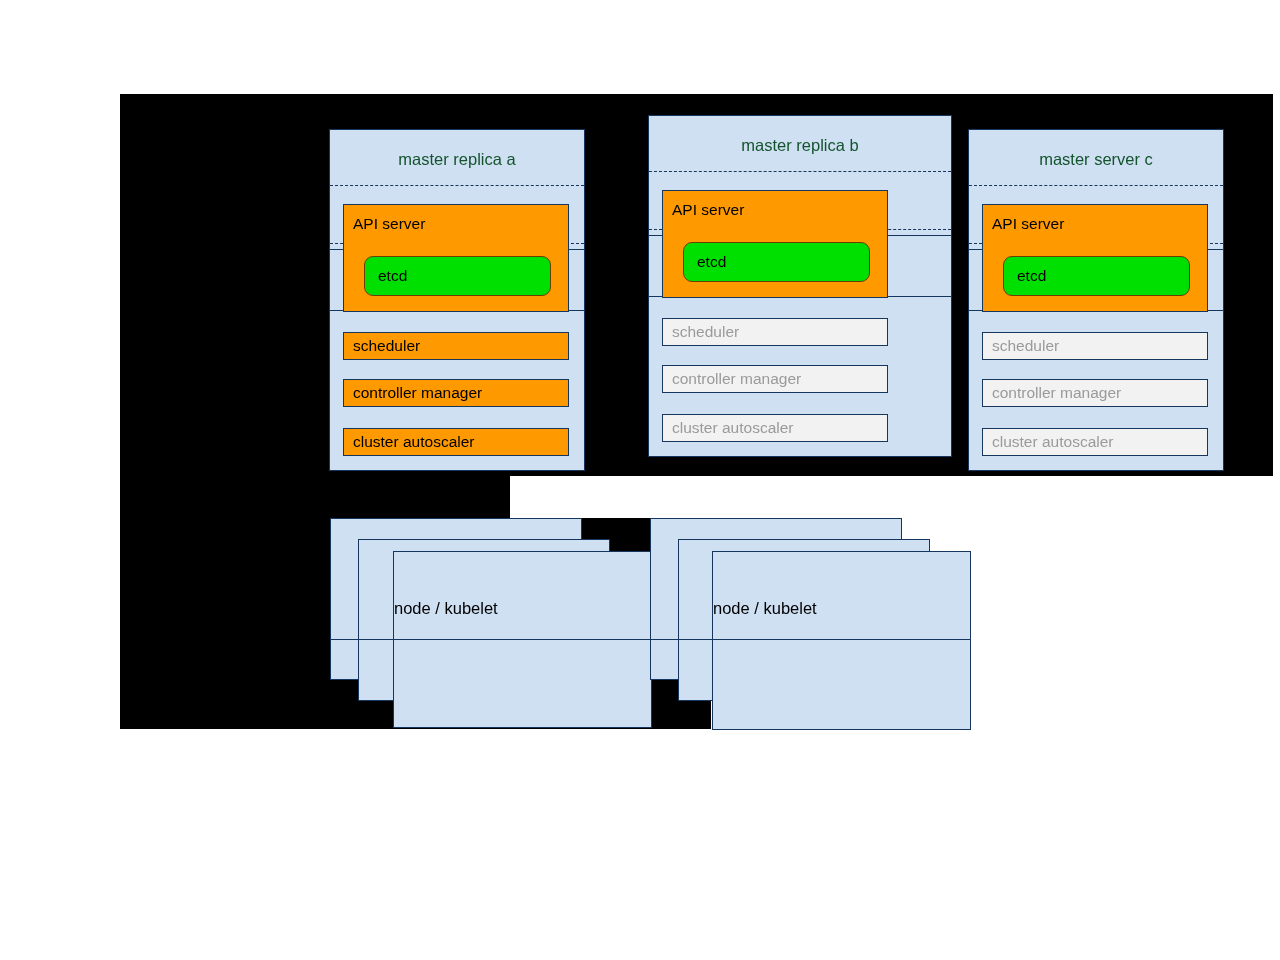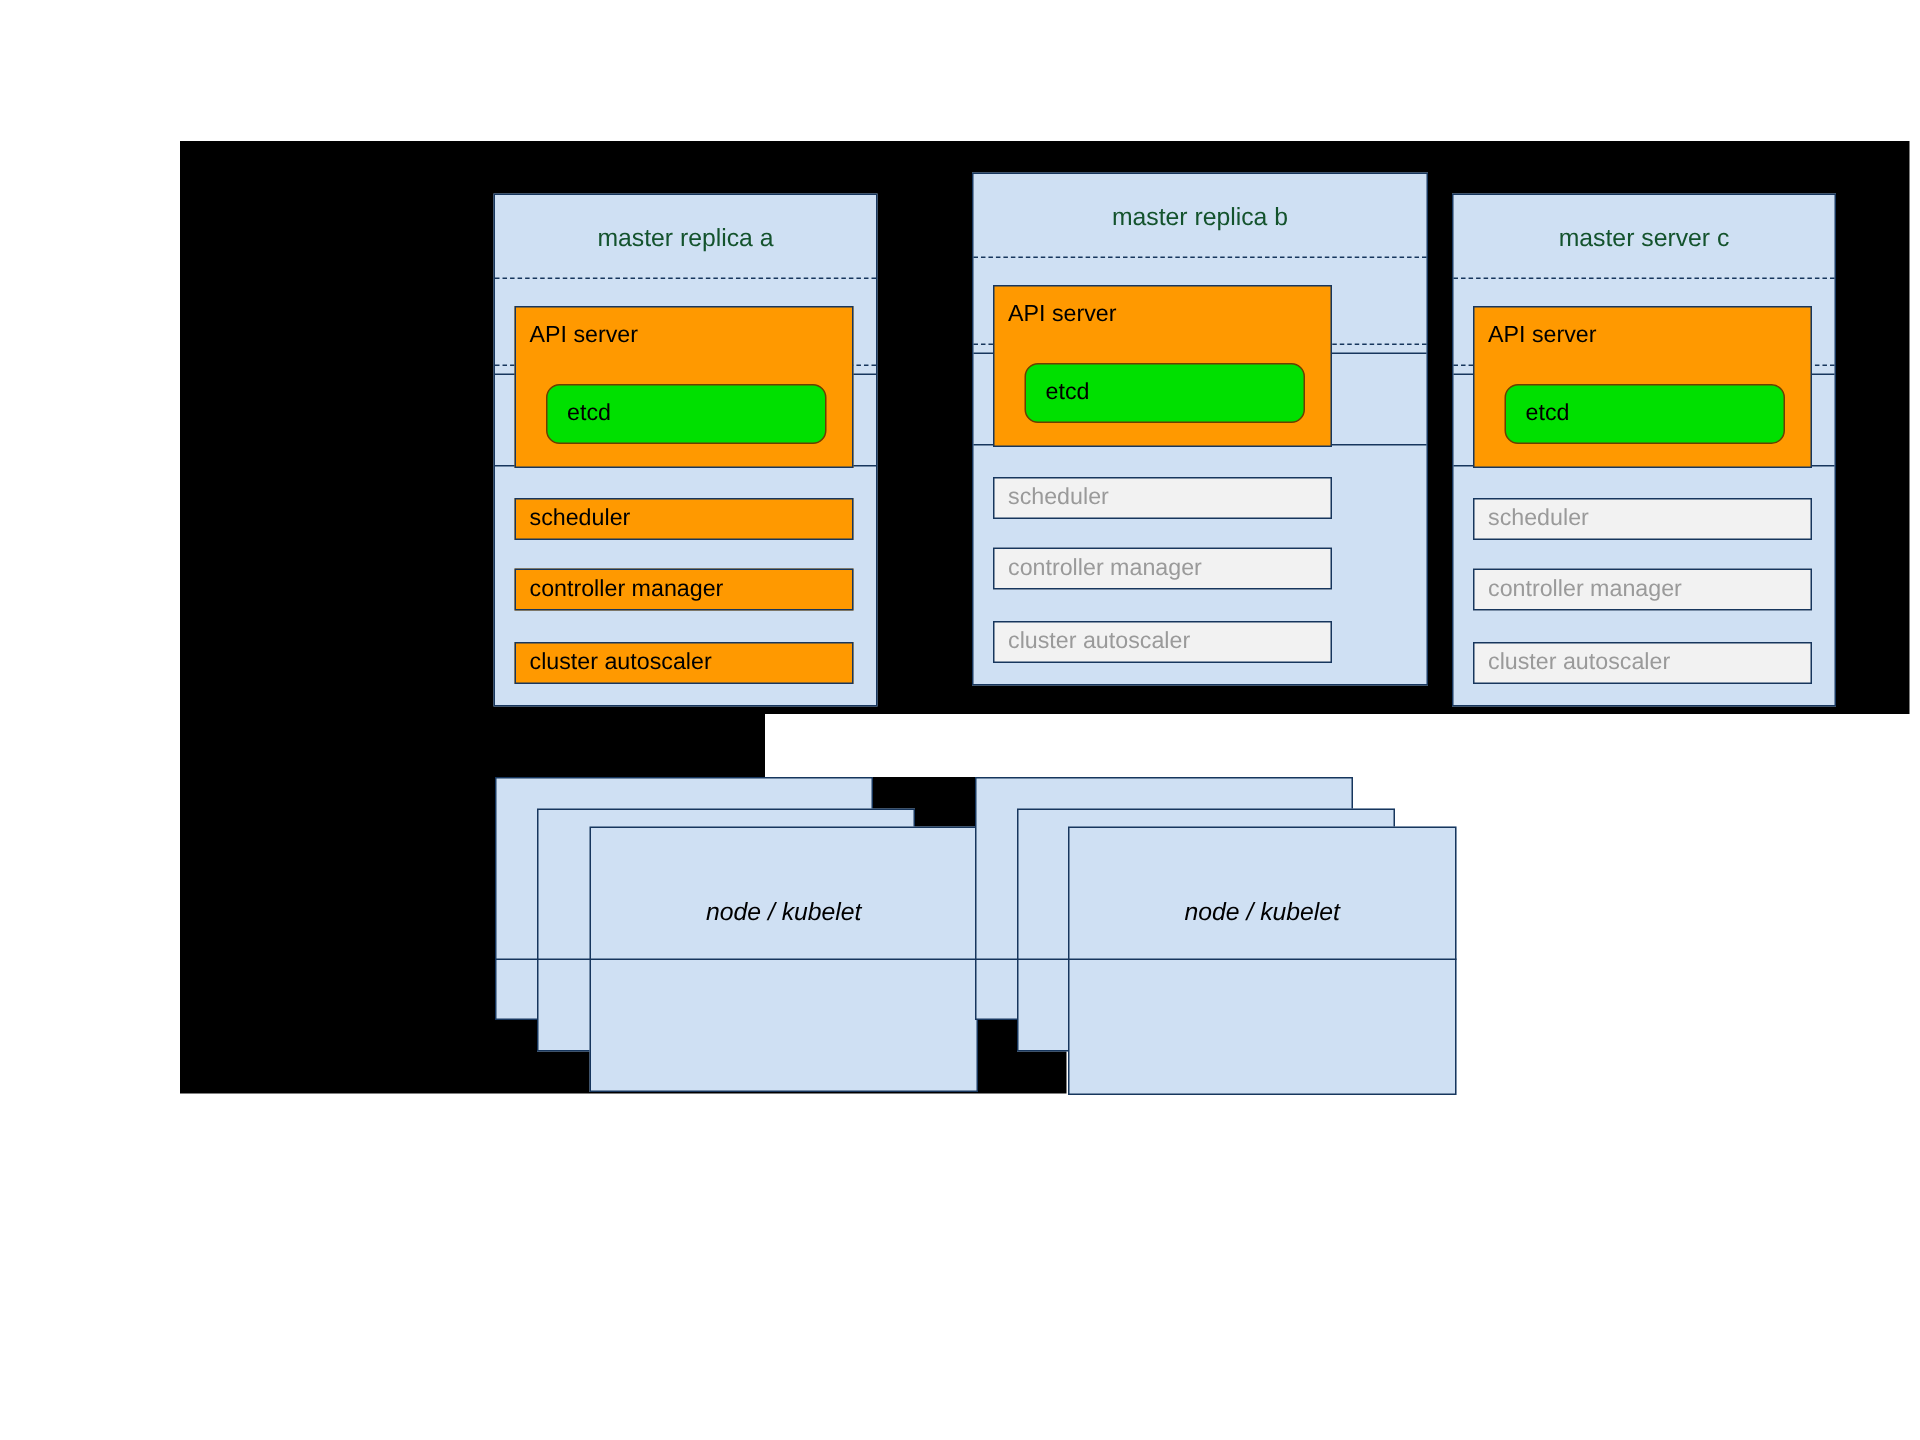--- a/index.html
+++ b/index.html
@@ -105,25 +105,24 @@
   .node-card {
     position: absolute;
     box-sizing: border-box;
     background: #cfe0f3;
     border: 1px solid #17365d;
   }
   .node-label {
     position: absolute;
     left: 0;
     right: 0;
-    text-align: center;
+    text-align: left;
     font-size: 16.5px;
     color: #000000;
     line-height: 20px;
-    font-style: italic;
   }
   .node-hrule {
     position: absolute;
     height: 0;
     border-top: 1px solid #17365d;
   }
 </style>
 </head>
 <body>
 

